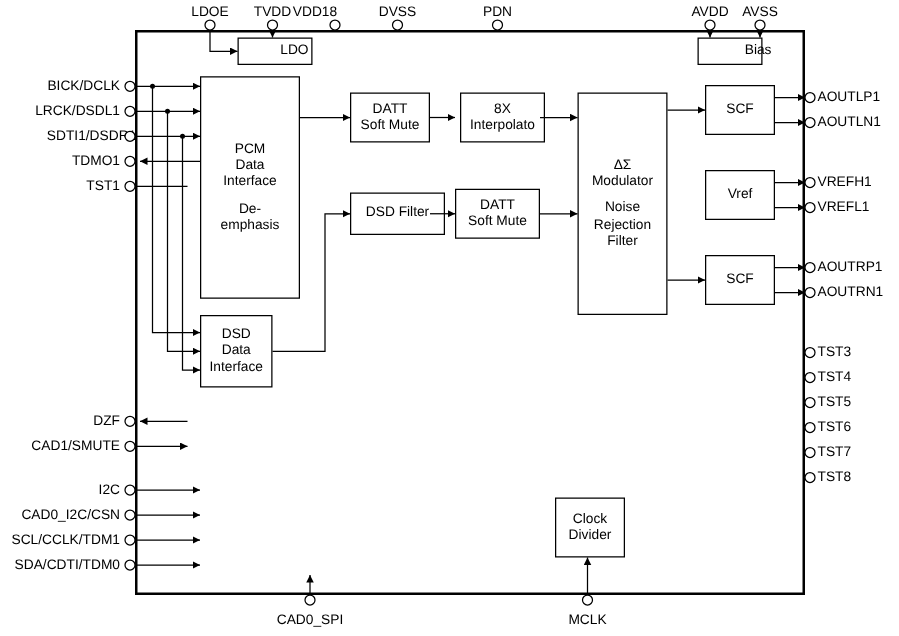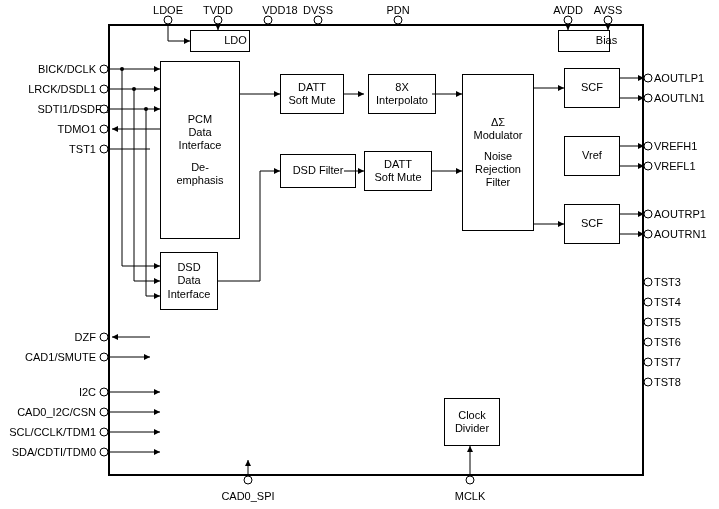--- a/index.html
+++ b/index.html
@@ -76,21 +76,21 @@
   <span>8X</span>
   <span>Interpolato</span>
 </div>
 <div class="block" style="left:280px; top:154px; width:76px; height:34px;">
   <span>DSD Filter</span>
 </div>
 <div class="block" style="left:364px; top:151px; width:68px; height:40px;">
   <span>DATT</span>
   <span>Soft Mute</span>
 </div>
-<div class="block" style="left:462px; top:74px; width:72px; height:157px;justify-content:center;">
+<div class="block" style="left:462px; top:74px; width:72px; height:178px;justify-content:center;">
   <span>ΔΣ</span>
   <span>Modulator</span>
   <div style="height:8px"></div>
   <span>Noise</span>
   <span>Rejection</span>
   <span>Filter</span>
 </div>
 <div class="block" style="left:564px; top:68px; width:56px; height:40px;">
   <span>SCF</span>
 </div>
@@ -130,21 +130,21 @@
 <div class="pin-label right" style="left:654px; top:228px;"><span>AOUTRN1</span></div>
 <div class="pin-label right" style="left:654px; top:276px;"><span>TST3</span></div>
 <div class="pin-label right" style="left:654px; top:296px;"><span>TST4</span></div>
 <div class="pin-label right" style="left:654px; top:316px;"><span>TST5</span></div>
 <div class="pin-label right" style="left:654px; top:336px;"><span>TST6</span></div>
 <div class="pin-label right" style="left:654px; top:356px;"><span>TST7</span></div>
 <div class="pin-label right" style="left:654px; top:376px;"><span>TST8</span></div>
 
 <div class="pin-label top" style="left:148px; top:4px; width:40px;"><span>LDOE</span></div>
 <div class="pin-label top" style="left:198px; top:4px; width:40px;"><span>TVDD</span></div>
-<div class="pin-label top" style="left:260px; top:4px; width:40px;"><span>VDD18</span></div>
+<div class="pin-label top" style="left:232px; top:4px; width:40px;"><span>VDD18</span></div>
 <div class="pin-label top" style="left:298px; top:4px; width:40px;"><span>DVSS</span></div>
 <div class="pin-label top" style="left:378px; top:4px; width:40px;"><span>PDN</span></div>
 <div class="pin-label top" style="left:548px; top:4px; width:40px;"><span>AVDD</span></div>
 <div class="pin-label top" style="left:588px; top:4px; width:40px;"><span>AVSS</span></div>
 
 <div class="pin-label bottom" style="left:218px; top:490px; width:60px;"><span>CAD0_SPI</span></div>
 <div class="pin-label bottom" style="left:450px; top:490px; width:40px;"><span>MCLK</span></div>
 
 <svg width="719" height="509">
   <defs>

